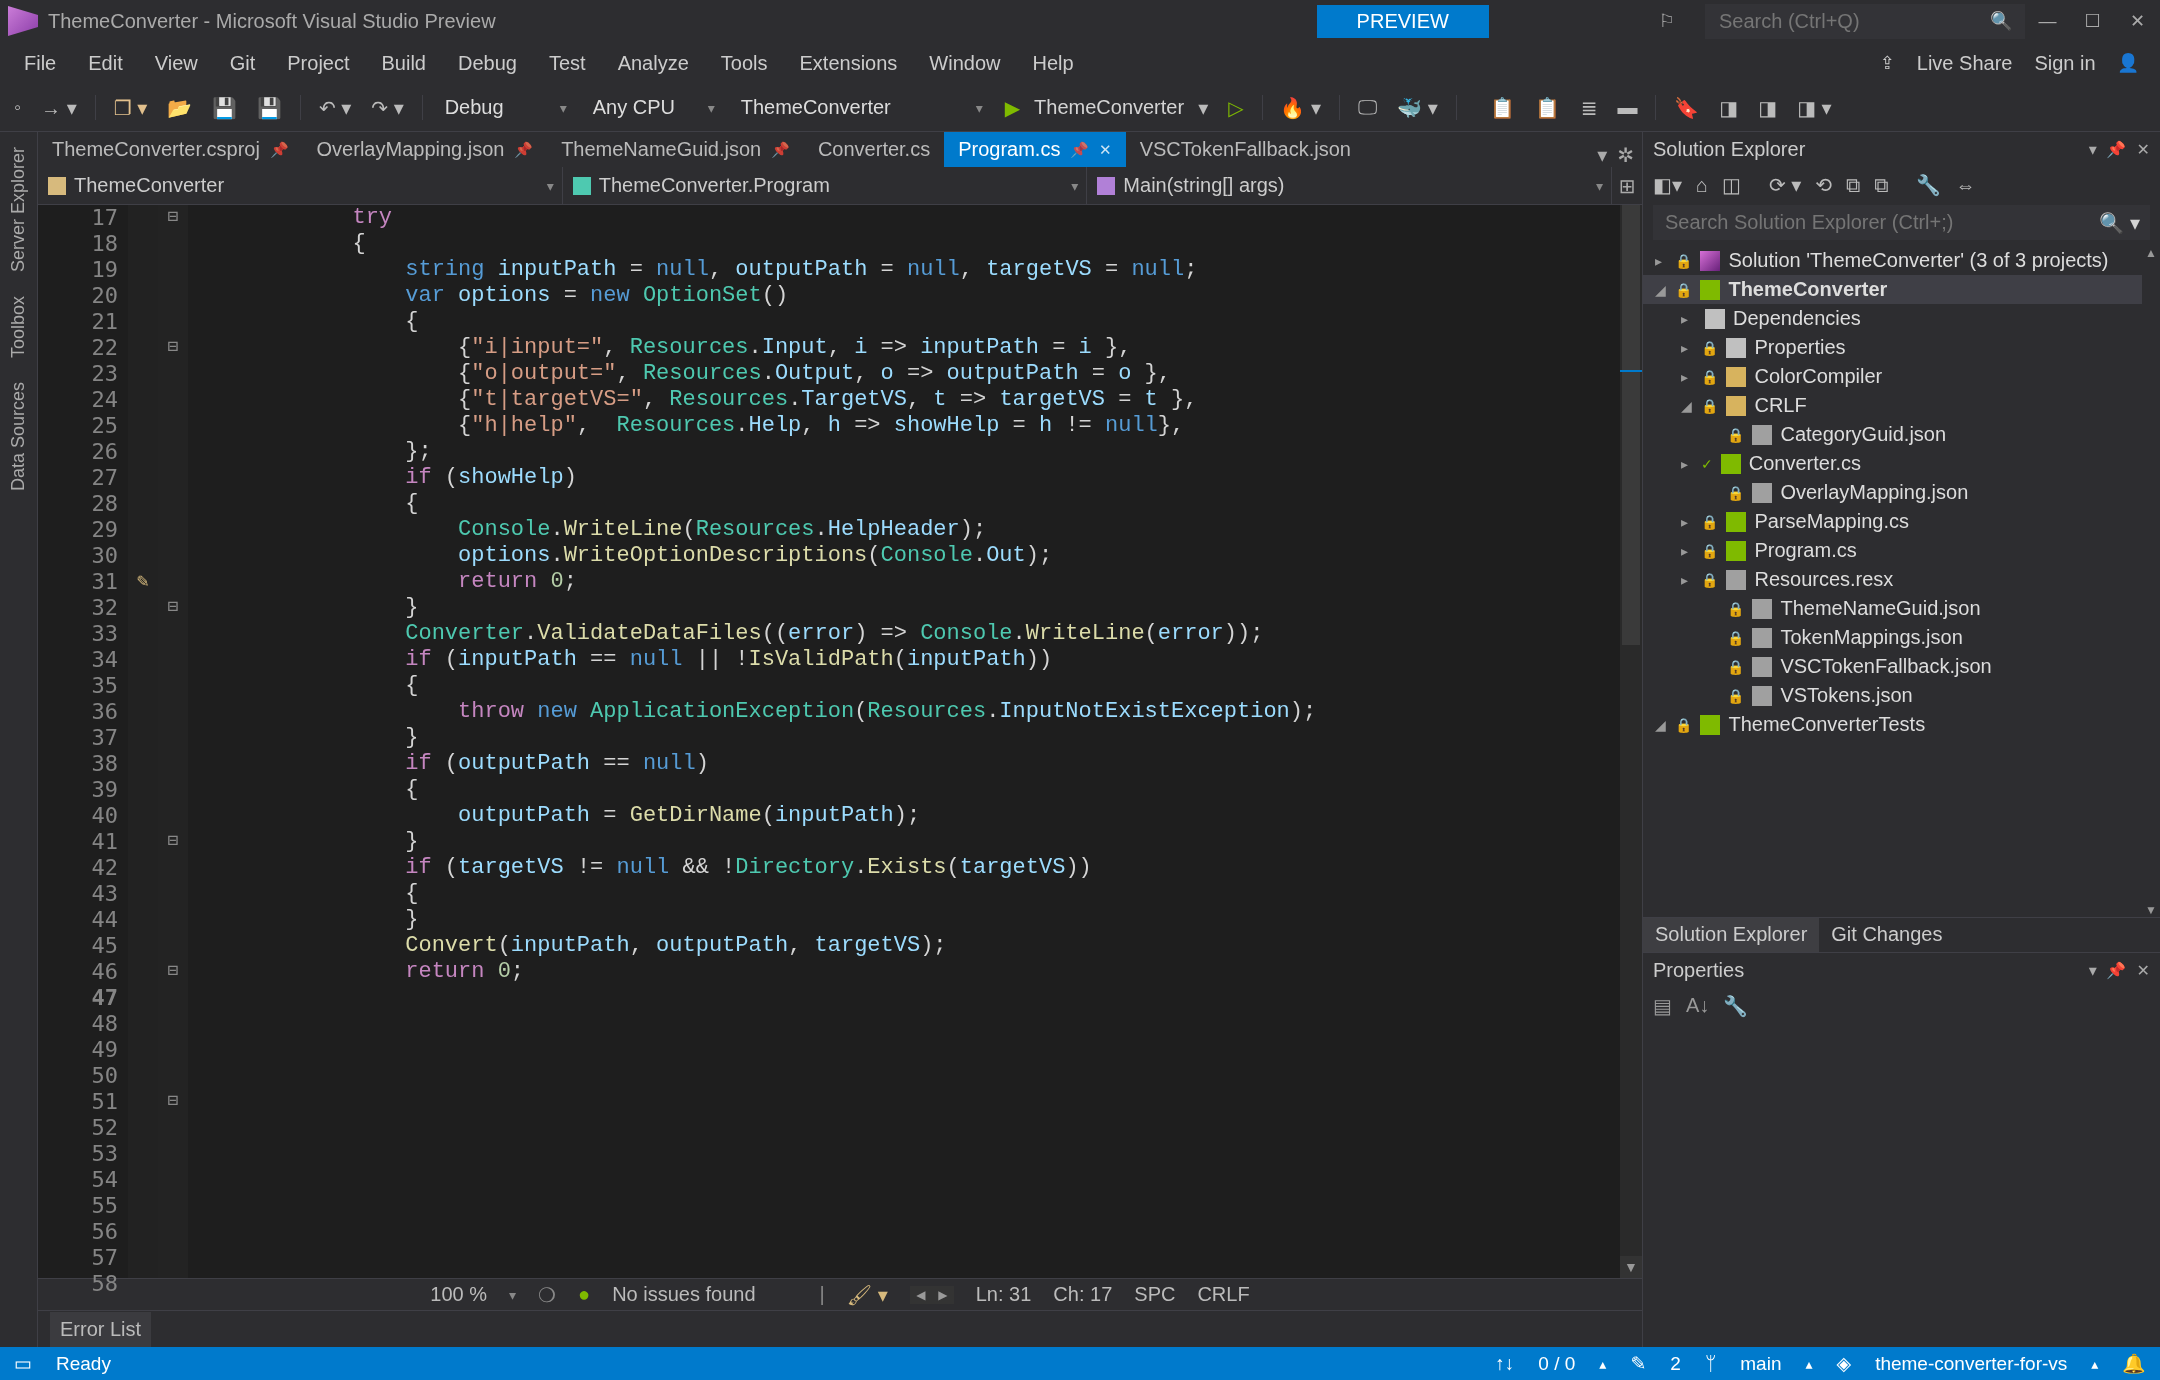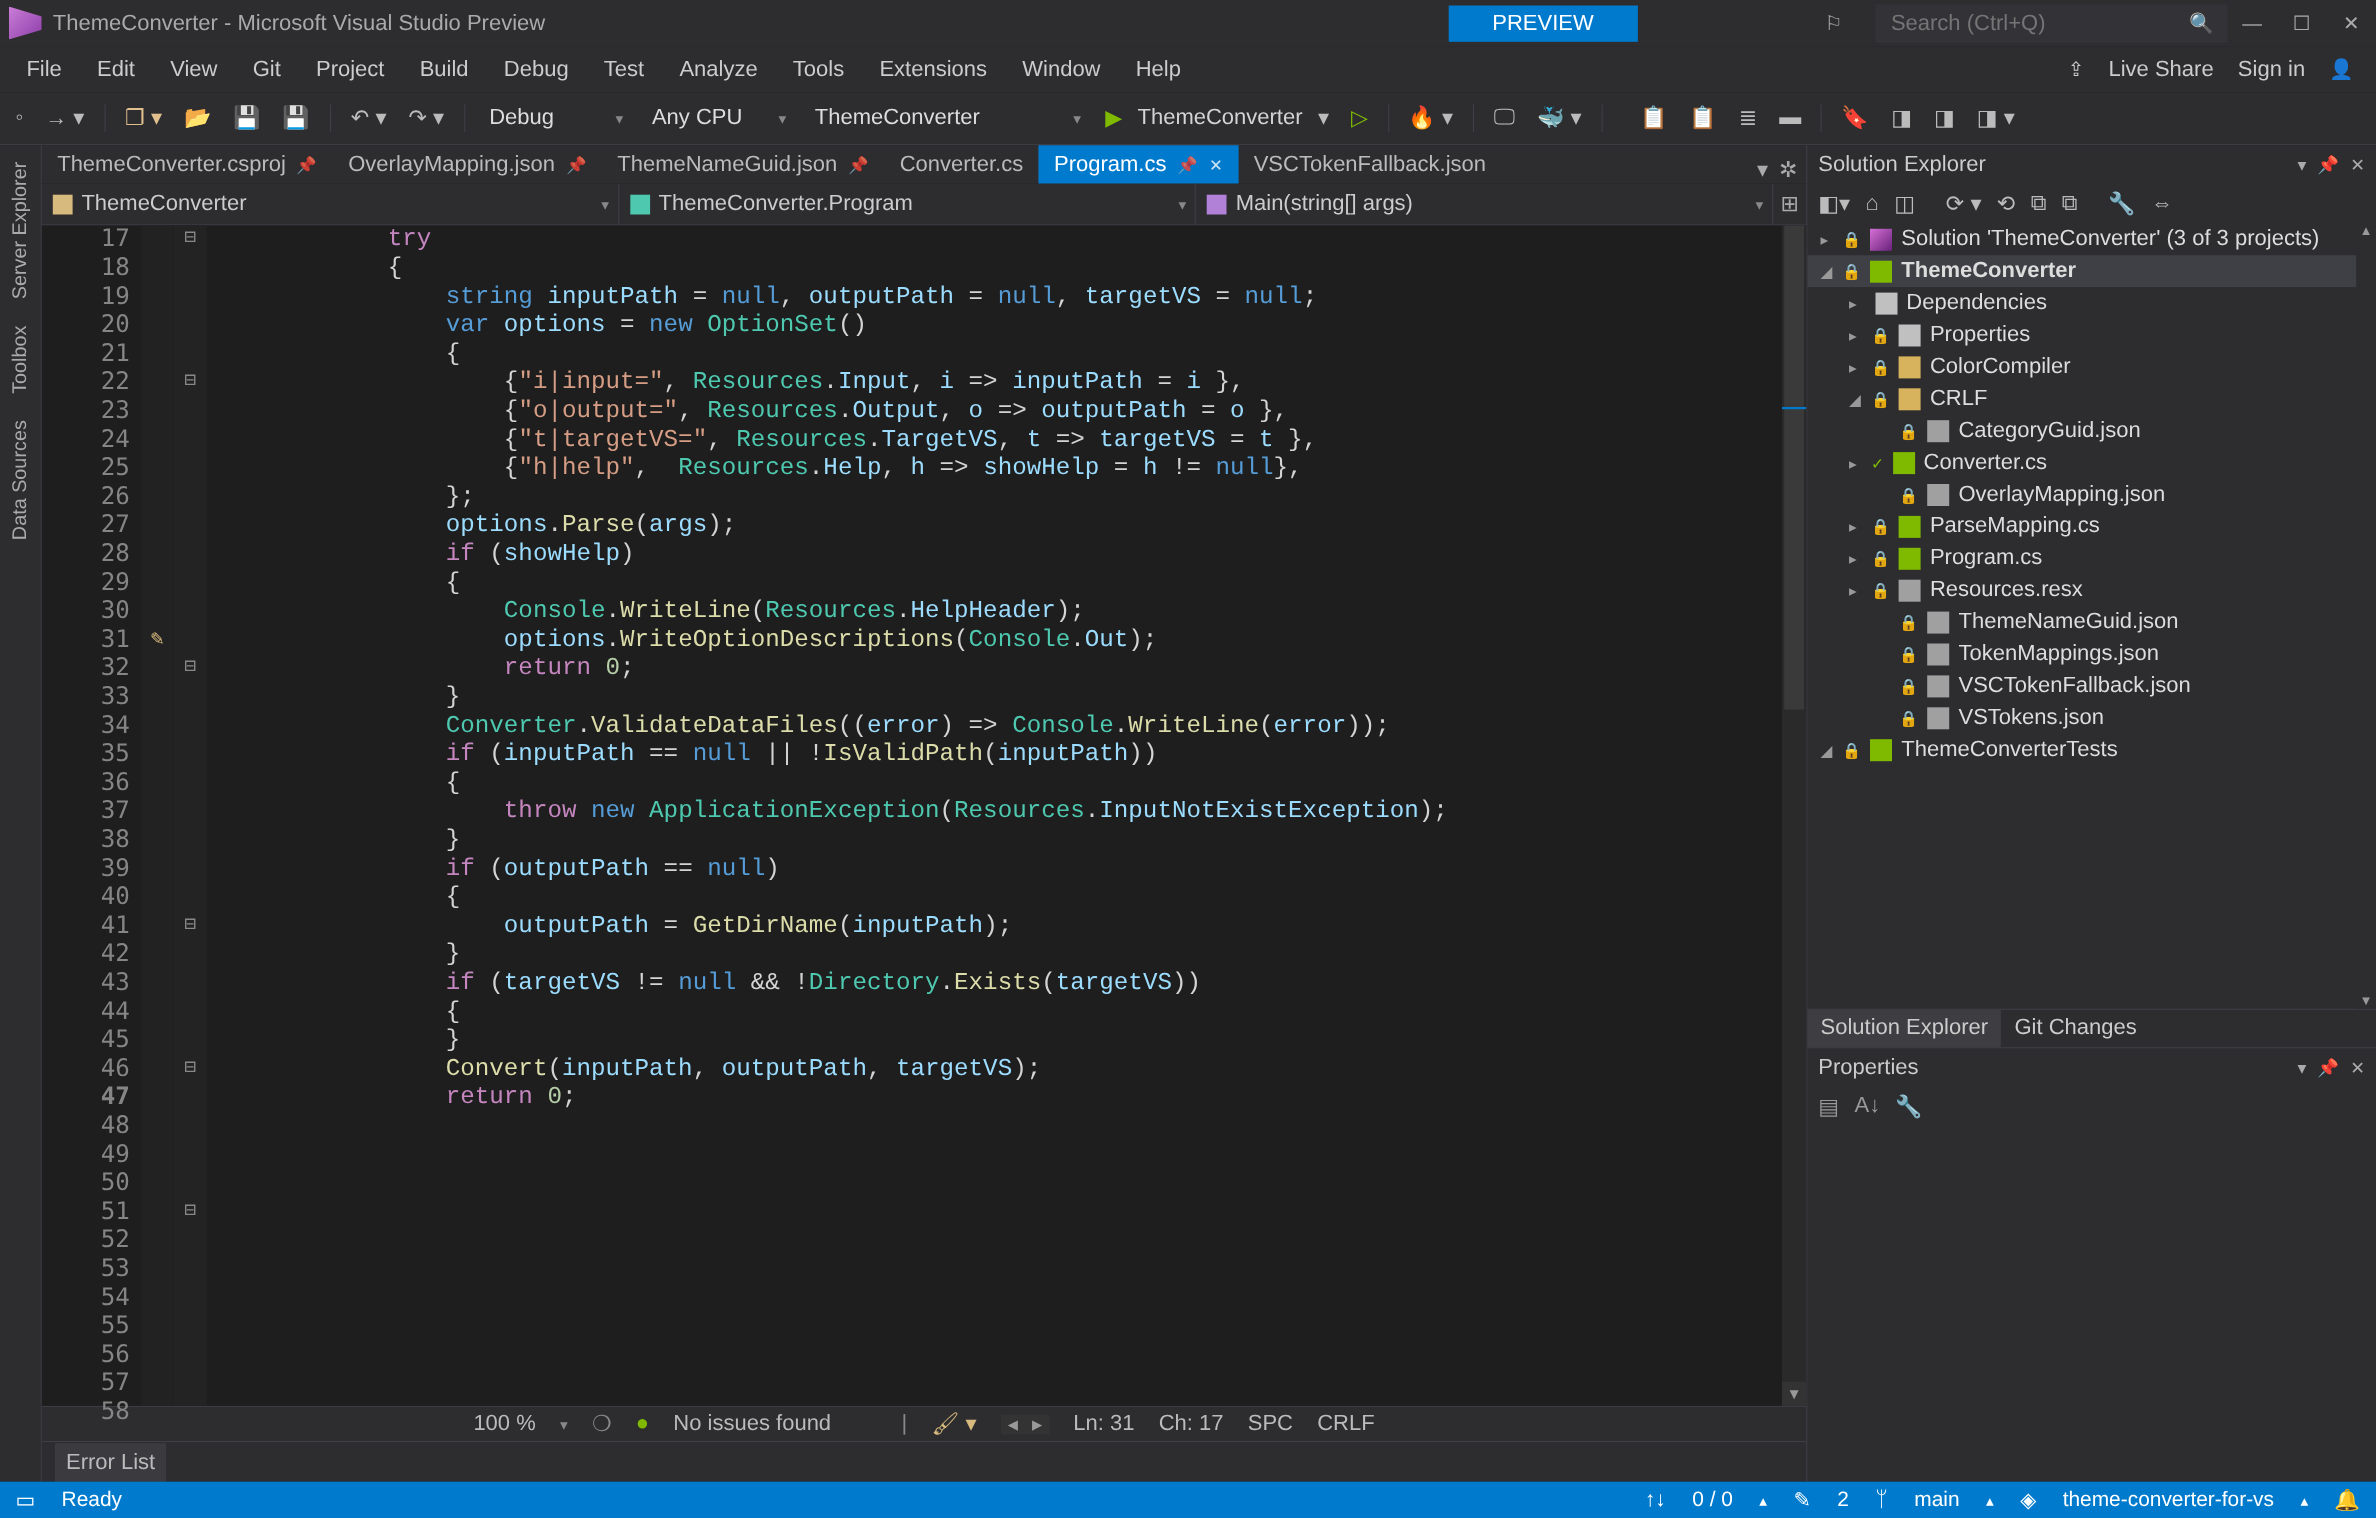--- a/index.html
+++ b/index.html
@@ -409,21 +409,20 @@
           <div class="line">                <span class="kw">string</span> <span class="id">inputPath</span> <span class="op">=</span> <span class="kw">null</span><span class="p">,</span> <span class="id">outputPath</span> <span class="op">=</span> <span class="kw">null</span><span class="p">,</span> <span class="id">targetVS</span> <span class="op">=</span> <span class="kw">null</span><span class="p">;</span></div>
           <div class="line"></div>
           <div class="line">                <span class="kw">var</span> <span class="id">options</span> <span class="op">=</span> <span class="kw">new</span> <span class="cls">OptionSet</span><span class="p">()</span></div>
           <div class="line">                <span class="p">{</span></div>
           <div class="line">                    <span class="p">{</span><span class="str">"i|input="</span><span class="p">,</span> <span class="cls">Resources</span><span class="p">.</span><span class="id">Input</span><span class="p">,</span> <span class="id">i</span> <span class="op">=&gt;</span> <span class="id">inputPath</span> <span class="op">=</span> <span class="id">i</span> <span class="p">},</span></div>
           <div class="line">                    <span class="p">{</span><span class="str">"o|output="</span><span class="p">,</span> <span class="cls">Resources</span><span class="p">.</span><span class="id">Output</span><span class="p">,</span> <span class="id">o</span> <span class="op">=&gt;</span> <span class="id">outputPath</span> <span class="op">=</span> <span class="id">o</span> <span class="p">},</span></div>
           <div class="line">                    <span class="p">{</span><span class="str">"t|targetVS="</span><span class="p">,</span> <span class="cls">Resources</span><span class="p">.</span><span class="id">TargetVS</span><span class="p">,</span> <span class="id">t</span> <span class="op">=&gt;</span> <span class="id">targetVS</span> <span class="op">=</span> <span class="id">t</span> <span class="p">},</span></div>
           <div class="line">                    <span class="p">{</span><span class="str">"h|help"</span><span class="p">,</span>  <span class="cls">Resources</span><span class="p">.</span><span class="id">Help</span><span class="p">,</span> <span class="id">h</span> <span class="op">=&gt;</span> <span class="id">showHelp</span> <span class="op">=</span> <span class="id">h</span> <span class="op">!=</span> <span class="kw">null</span><span class="p">},</span></div>
           <div class="line">                <span class="p">};</span></div>
           <div class="line"></div>
-          <div class="line">                <span class="id">options</span><span class="p">.</span><span class="mth">Parse</span><span class="p">(</span><span class="id">args</span><span class="p">);</span></div>
           <div class="line cursor-line"></div>
           <div class="line">                <span class="ctrl">if</span> <span class="p">(</span><span class="id">showHelp</span><span class="p">)</span></div>
           <div class="line">                <span class="p">{</span></div>
           <div class="line">                    <span class="cls">Console</span><span class="p">.</span><span class="mth">WriteLine</span><span class="p">(</span><span class="cls">Resources</span><span class="p">.</span><span class="id">HelpHeader</span><span class="p">);</span></div>
           <div class="line">                    <span class="id">options</span><span class="p">.</span><span class="mth">WriteOptionDescriptions</span><span class="p">(</span><span class="cls">Console</span><span class="p">.</span><span class="id">Out</span><span class="p">);</span></div>
           <div class="line">                    <span class="ctrl">return</span> <span class="num">0</span><span class="p">;</span></div>
           <div class="line">                <span class="p">}</span></div>
           <div class="line"></div>
           <div class="line">                <span class="cls">Converter</span><span class="p">.</span><span class="mth">ValidateDataFiles</span><span class="p">((</span><span class="id">error</span><span class="p">)</span> <span class="op">=&gt;</span> <span class="cls">Console</span><span class="p">.</span><span class="mth">WriteLine</span><span class="p">(</span><span class="id">error</span><span class="p">));</span></div>
           <div class="line"></div>
@@ -490,20 +489,24 @@
       <span>⌂</span>
       <span>◫</span>
       <span></span>
       <span>⟳ ▾</span>
       <span>⟲</span>
       <span>⧉</span>
       <span>⧉</span>
       <span></span>
       <span>🔧</span>
       <span>⇔</span>
+    </div>
+    <div class="panel-search">
+      <input placeholder="Search Solution Explorer (Ctrl+;)" style="">
+      <span>🔍 ▾</span>
     </div>
     <div class="soltree" id="soltree">
       <div class="node" style="padding-left: 12px;">
           <span class="arrow">▸</span>
           <span class="lock">🔒</span>
           <span class="ic ic-sol"></span>
           <span>Solution 'ThemeConverter' (3 of 3 projects)</span>
         </div>
         <div class="node selected" style="padding-left: 12px;">
           <span class="arrow">◢</span>

